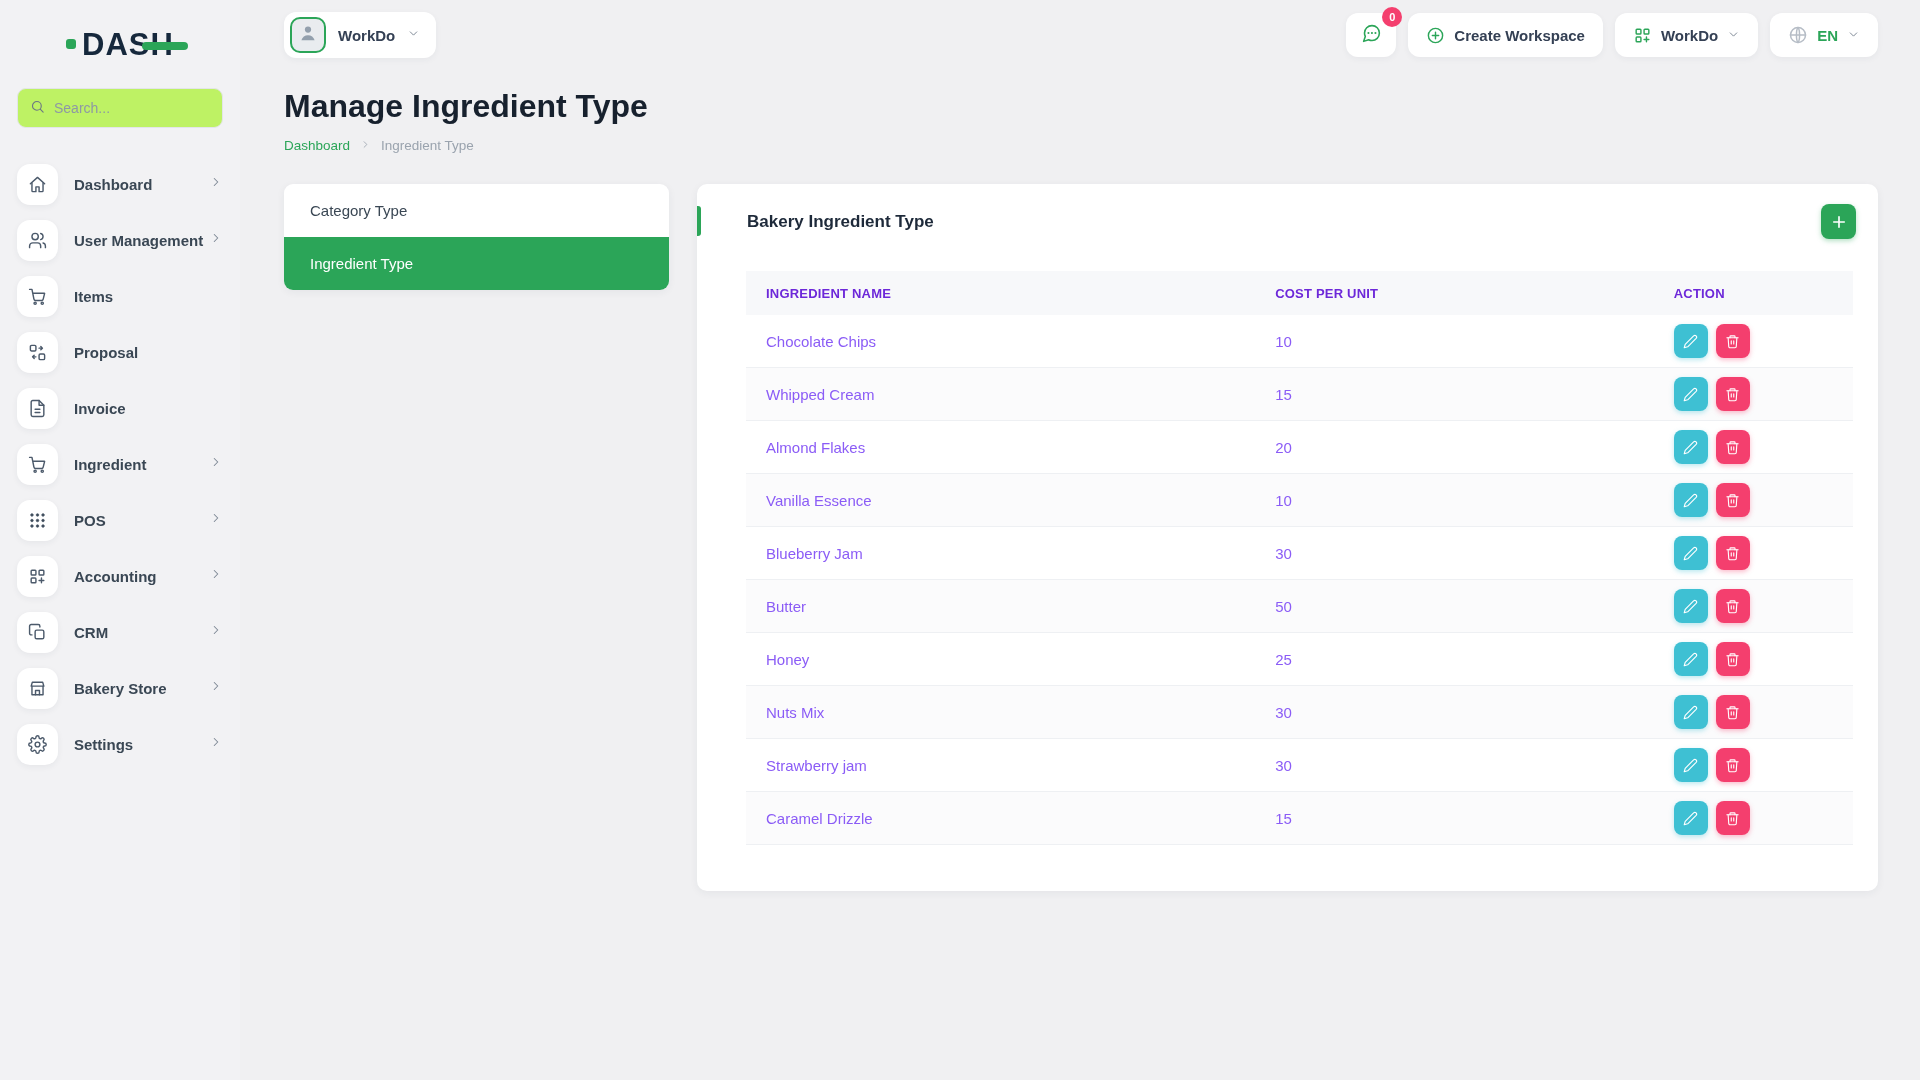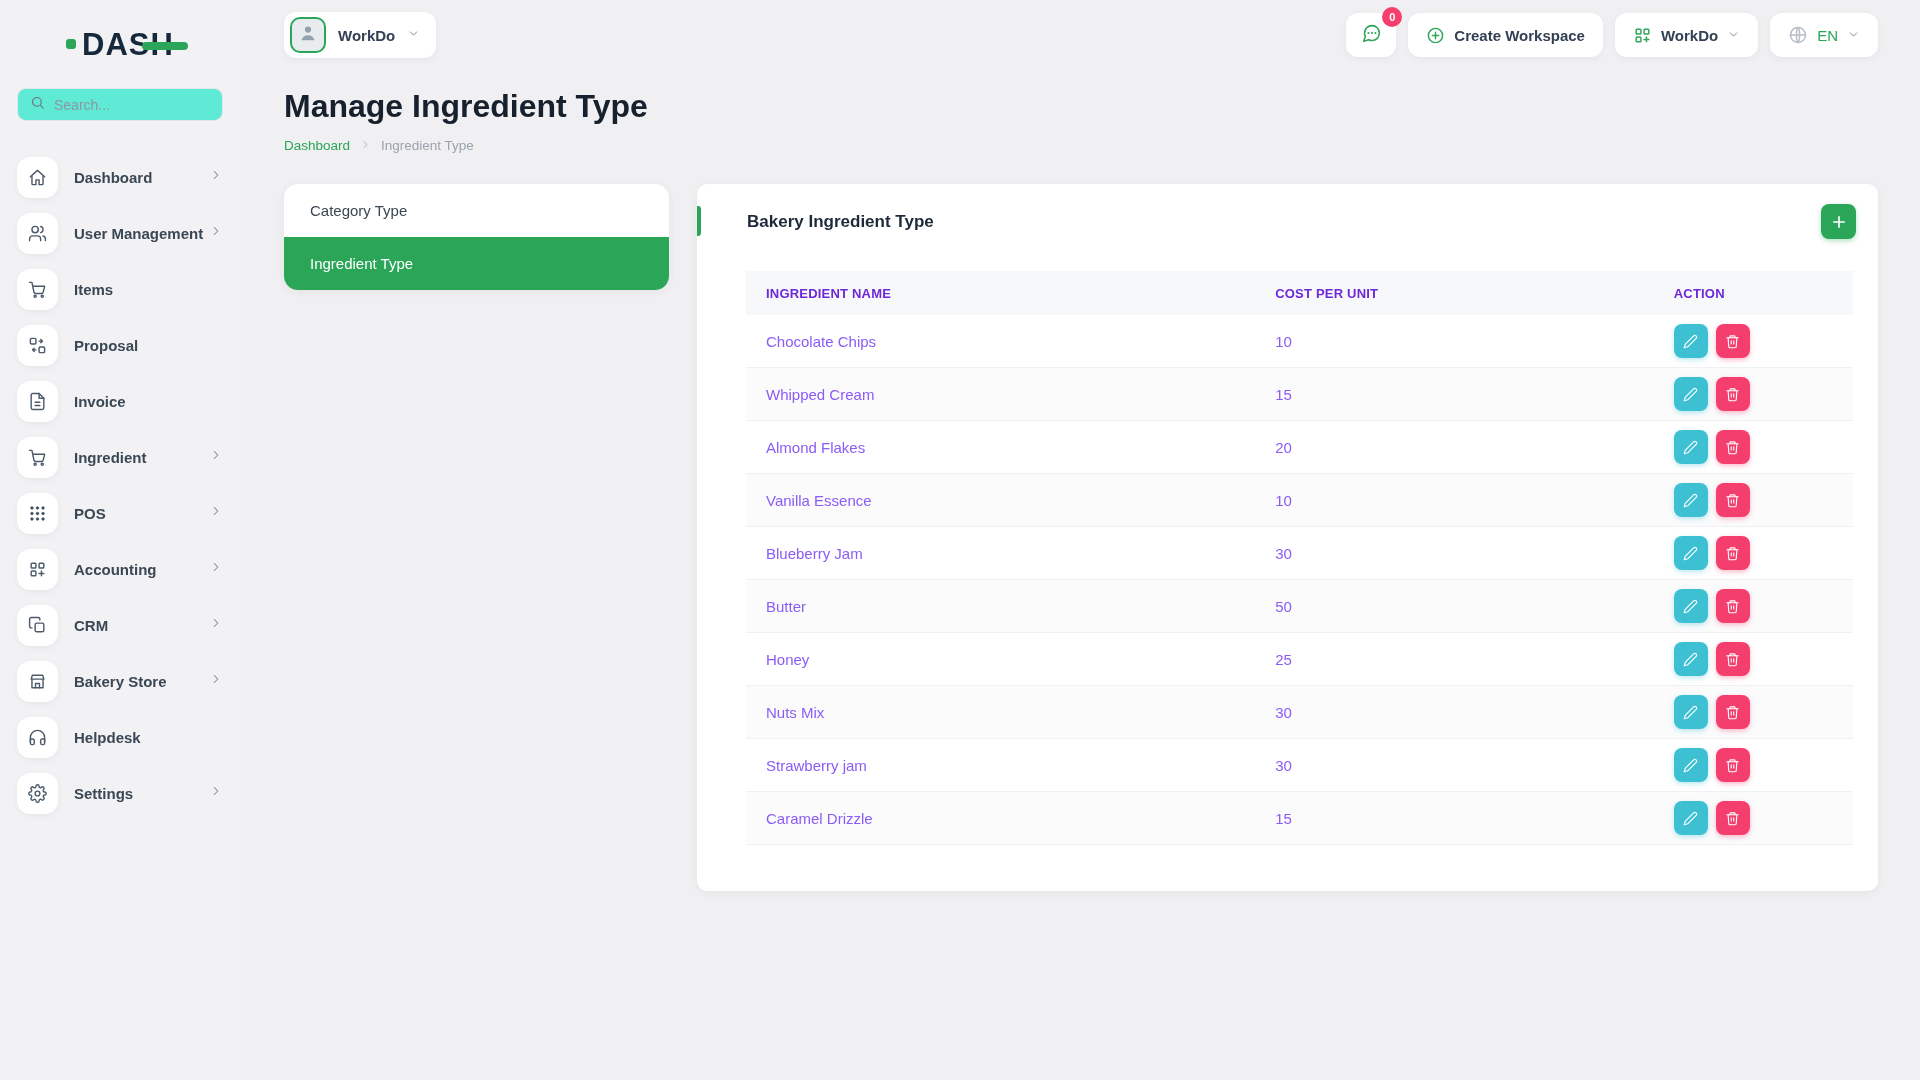--- a/index.html
+++ b/index.html
@@ -9,21 +9,21 @@
     background:#f0f0f2;
     color:#3a4754;
     display:flex;
   }
   
   .sidebar { width:240px; flex:0 0 240px; height:100%; padding:22px 17px 0; background:#f2f2f4; }
   .logo { display:flex; align-items:center; justify-content:center; gap:4px; height:44px; margin-bottom:22px; cursor:pointer; }
   .logo-dot { width:10px; height:10px; border-radius:3px; background:#2ba558; margin-right:2px; }
   .logo-text { font-size:31px; font-weight:900; letter-spacing:1px; color:#16283c; position:relative; line-height:1; }
   .logo-text::after { content:""; position:absolute; right:-14px; top:13px; width:46px; height:8px; border-radius:4px; background:#2ba558; }
-  .search-box { display:flex; align-items:center; gap:9px; background:#5eead4; border:1px solid #e3e5e8; border-radius:9px; height:33px; padding:0 12px; margin-bottom:28px; }
+  .search-box { display:flex; align-items:center; gap:9px; background:#bef264; border:1px solid #e3e5e8; border-radius:9px; height:40px; padding:0 12px; margin-bottom:28px; }
   .search-box svg { width:15px; height:15px; stroke:#6b7684; }
   .search-box input { border:none; outline:none; font-size:14px; color:#3a4754; width:100%; background:transparent; font-family:inherit; }
   .search-box input::placeholder { color:#8d98a5; }
   .nav-list { list-style:none; }
   .nav-item { display:flex; align-items:center; height:56px; cursor:pointer; }
   .nav-icon-tile { width:41px; height:41px; border-radius:13px; background:#fff; box-shadow:0 2px 6px rgba(40,50,70,.06); display:flex; align-items:center; justify-content:center; margin-right:16px; }
   .nav-icon-tile svg { width:19px; height:19px; stroke:#4c5a6b; }
   .nav-label { font-size:15px; font-weight:600; color:#3a4754; flex:1; }
   .nav-chevron svg { width:14px; height:14px; stroke:#7c8794; }
   
@@ -34,30 +34,30 @@
   .avatar svg { width:22px; height:22px; }
   .ws-chip-label { font-size:15px; font-weight:600; color:#344054; }
   .chev-down svg { width:13px; height:13px; stroke:#7c8794; }
   .topbar-right { display:flex; align-items:center; gap:12px; }
   .top-btn { display:flex; align-items:center; gap:9px; background:#fff; border:none; border-radius:12px; height:44px; padding:0 18px; box-shadow:0 2px 6px rgba(40,50,70,.05); font-size:15px; font-weight:600; color:#344054; cursor:pointer; font-family:inherit; }
   .icon-btn { position:relative; width:50px; justify-content:center; padding:0; }
   .icon-btn svg { width:21px; height:21px; stroke:#2ba558; }
   .badge { position:absolute; top:-6px; right:-6px; min-width:20px; height:20px; border-radius:10px; background:#f43f6e; color:#fff; font-size:11px; font-weight:700; display:flex; align-items:center; justify-content:center; padding:0 5px; }
   .top-btn .g-icon { width:19px; height:19px; stroke:#2ba558; }
   .top-btn .globe-icon { width:20px; height:20px; stroke:#b6bdc6; }
-  .lang-label { color:#2ba558; font-weight:400;text-align:right; }
+  .lang-label { color:#2ba558; font-weight:700;text-align:right; }
   
   .page-title { font-size:32px; font-weight:700; color:#17212e; margin-top:30px; }
   .breadcrumb { display:flex; align-items:center; gap:10px; margin-top:13px; font-size:13.5px; }
   .crumb-link { color:#2ba558; cursor:pointer; text-decoration:none; }
   .crumb-sep svg { width:11px; height:11px; stroke:#9aa3ae; }
   .crumb-current { color:#9aa3ae; }
   
   .content-row { display:flex; align-items:flex-start; gap:28px; margin-top:31px; }
-  .type-panel { width:385px; flex:0 0 385px; background:#fff; border-radius:14px; box-shadow:0 2px 8px rgba(40,50,70,.06); overflow:hidden; }
+  .type-panel { width:385px; flex:0 0 385px; background:#fff; border-radius:9px; box-shadow:0 2px 8px rgba(40,50,70,.06); overflow:hidden; }
   .type-row { display:flex; align-items:center; justify-content:space-between; height:53px; padding:0 22px 0 26px; font-size:15px; color:#3a4754; cursor:pointer; }
   .type-row.active { background:#2ba558; color:#fff; }
   
   .main-card { flex:1; background:#fff; border-radius:10px; box-shadow:0 2px 8px rgba(40,50,70,.06); position:relative; padding-bottom:46px;padding-left:24px; }
   .accent-bar { position:absolute; left:0; top:22px; width:4px; height:30px; background:#2ba558; border-radius:0 3px 3px 0; }
   .card-head { display:flex; align-items:center; justify-content:space-between; padding:20px 22px 18px 26px; }
   .card-title { font-size:17px; font-weight:700; color:#1e2a3a; }
   .add-btn { width:35px; height:35px; border-radius:8px; background:#2ba558; border:none; display:flex; align-items:center; justify-content:center; cursor:pointer; box-shadow:0 2px 5px rgba(43,165,88,.35); }
   .add-btn svg { width:18px; height:18px; stroke:#fff; }
   .table-wrap { margin:14px 25px 0; }
@@ -250,34 +250,20 @@
             </svg>
           </span>
         </span>
       <span class="nav-label tpl-label">Bakery Store</span>
       <span class="nav-chevron tpl-chevron"><svg viewBox="0 0 24 24" fill="none" stroke="currentColor" stroke-width="1.8" stroke-linecap="round" stroke-linejoin="round">
             <path d="M9 6l6 6-6 6"></path>
           </svg></span>
     </li>
 
 
-    <li class="nav-item">
-      <span class="nav-icon-tile">
-          <span class="tpl-icon" style="display: flex;">
-            <svg viewBox="0 0 24 24" fill="none" stroke="currentColor" stroke-width="1.8" stroke-linecap="round" stroke-linejoin="round" style="width: 19px; height: 19px;">
-              <path d="M3 18v-6a9 9 0 0 1 18 0v6"></path>
-              <path d="M21 19a2 2 0 0 1-2 2h-1a2 2 0 0 1-2-2v-3a2 2 0 0 1 2-2h3zM3 19a2 2 0 0 0 2 2h1a2 2 0 0 0 2-2v-3a2 2 0 0 0-2-2H3z"></path>
-            </svg>
-          </span>
-        </span>
-      <span class="nav-label tpl-label">Helpdesk</span>
-      <span class="nav-chevron tpl-chevron" style="visibility: hidden;"><svg viewBox="0 0 24 24" fill="none" stroke="currentColor" stroke-width="1.8" stroke-linecap="round" stroke-linejoin="round">
-            <path d="M9 6l6 6-6 6"></path>
-          </svg></span>
-    </li>
 
     <li class="nav-item">
       <span class="nav-icon-tile">
           <span class="tpl-icon" style="display: flex;">
             <svg viewBox="0 0 24 24" fill="none" stroke="currentColor" stroke-width="1.8" stroke-linecap="round" stroke-linejoin="round" style="width: 19px; height: 19px;">
               <circle cx="12" cy="12" r="3"></circle>
               <path d="M19.4 15a1.65 1.65 0 0 0 .33 1.82l.06.06a2 2 0 0 1-2.83 2.83l-.06-.06a1.65 1.65 0 0 0-1.82-.33 1.65 1.65 0 0 0-1 1.51V21a2 2 0 0 1-4 0v-.09A1.65 1.65 0 0 0 9 19.4a1.65 1.65 0 0 0-1.82.33l-.06.06a2 2 0 0 1-2.83-2.83l.06-.06a1.65 1.65 0 0 0 .33-1.82 1.65 1.65 0 0 0-1.51-1H3a2 2 0 0 1 0-4h.09A1.65 1.65 0 0 0 4.6 9a1.65 1.65 0 0 0-.33-1.82l-.06-.06a2 2 0 0 1 2.83-2.83l.06.06a1.65 1.65 0 0 0 1.82.33H9a1.65 1.65 0 0 0 1-1.51V3a2 2 0 0 1 4 0v.09a1.65 1.65 0 0 0 1 1.51 1.65 1.65 0 0 0 1.82-.33l.06-.06a2 2 0 0 1 2.83 2.83l-.06.06a1.65 1.65 0 0 0-.33 1.82V9a1.65 1.65 0 0 0 1.51 1H21a2 2 0 0 1 0 4h-.09a1.65 1.65 0 0 0-1.51 1z"></path>
             </svg>
           </span>
         </span>

